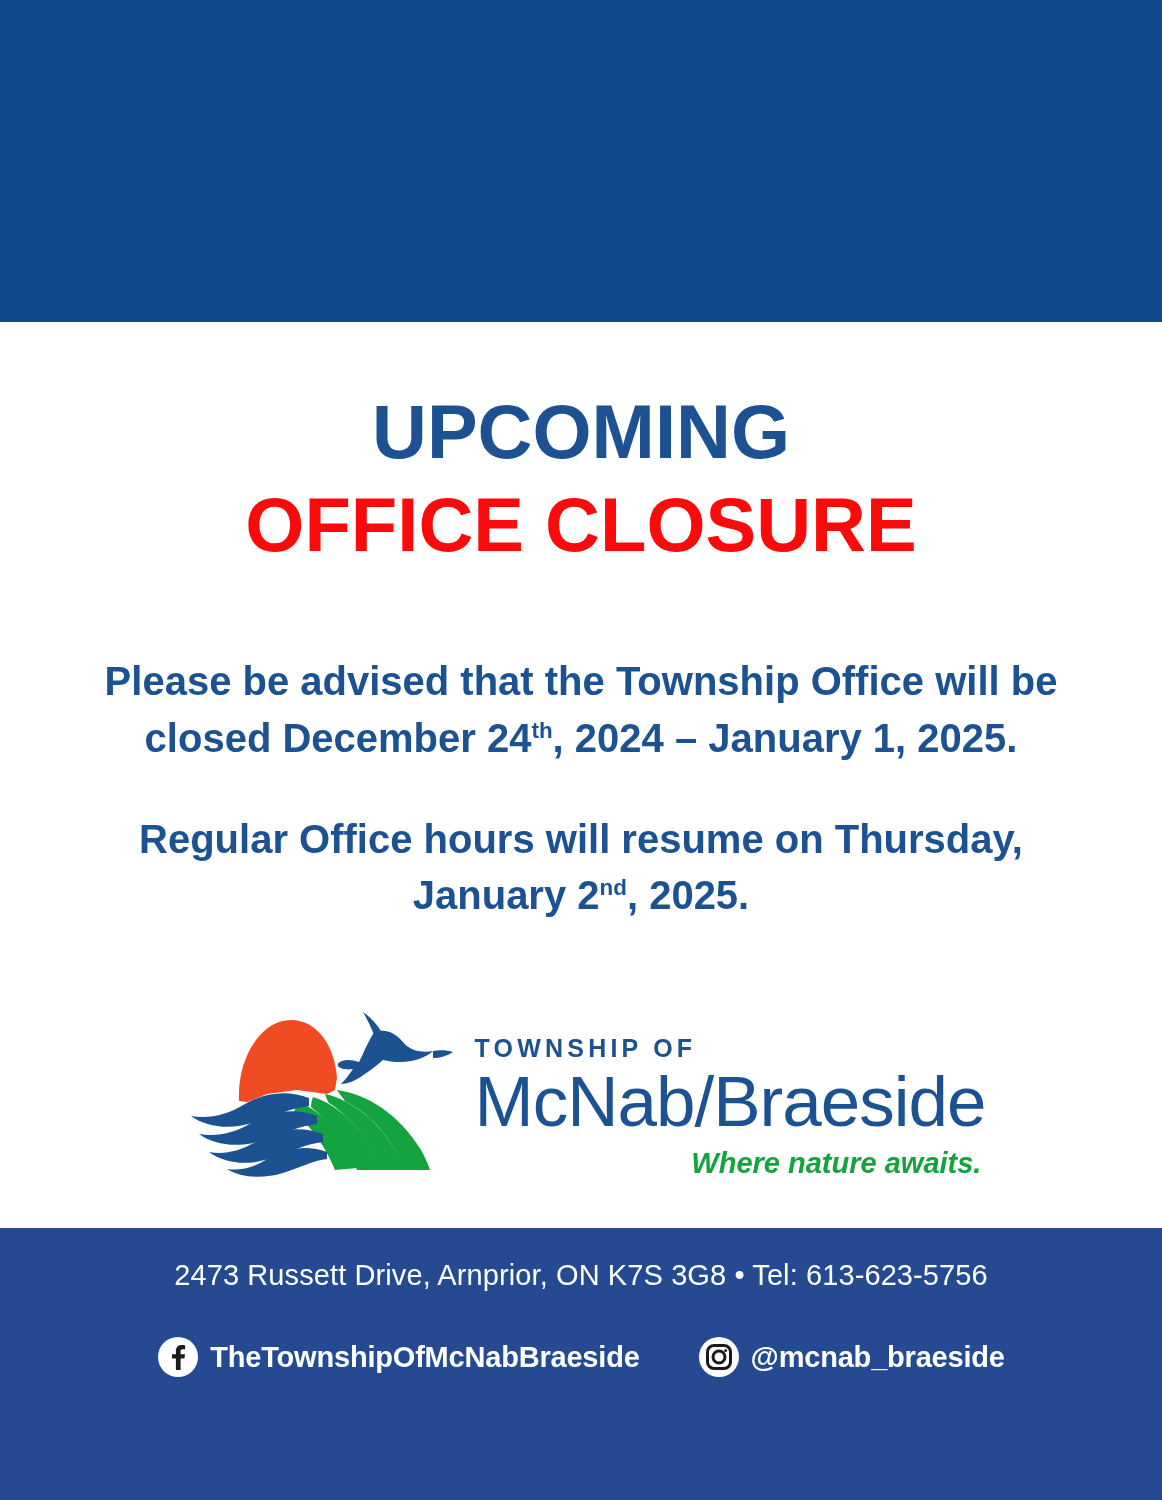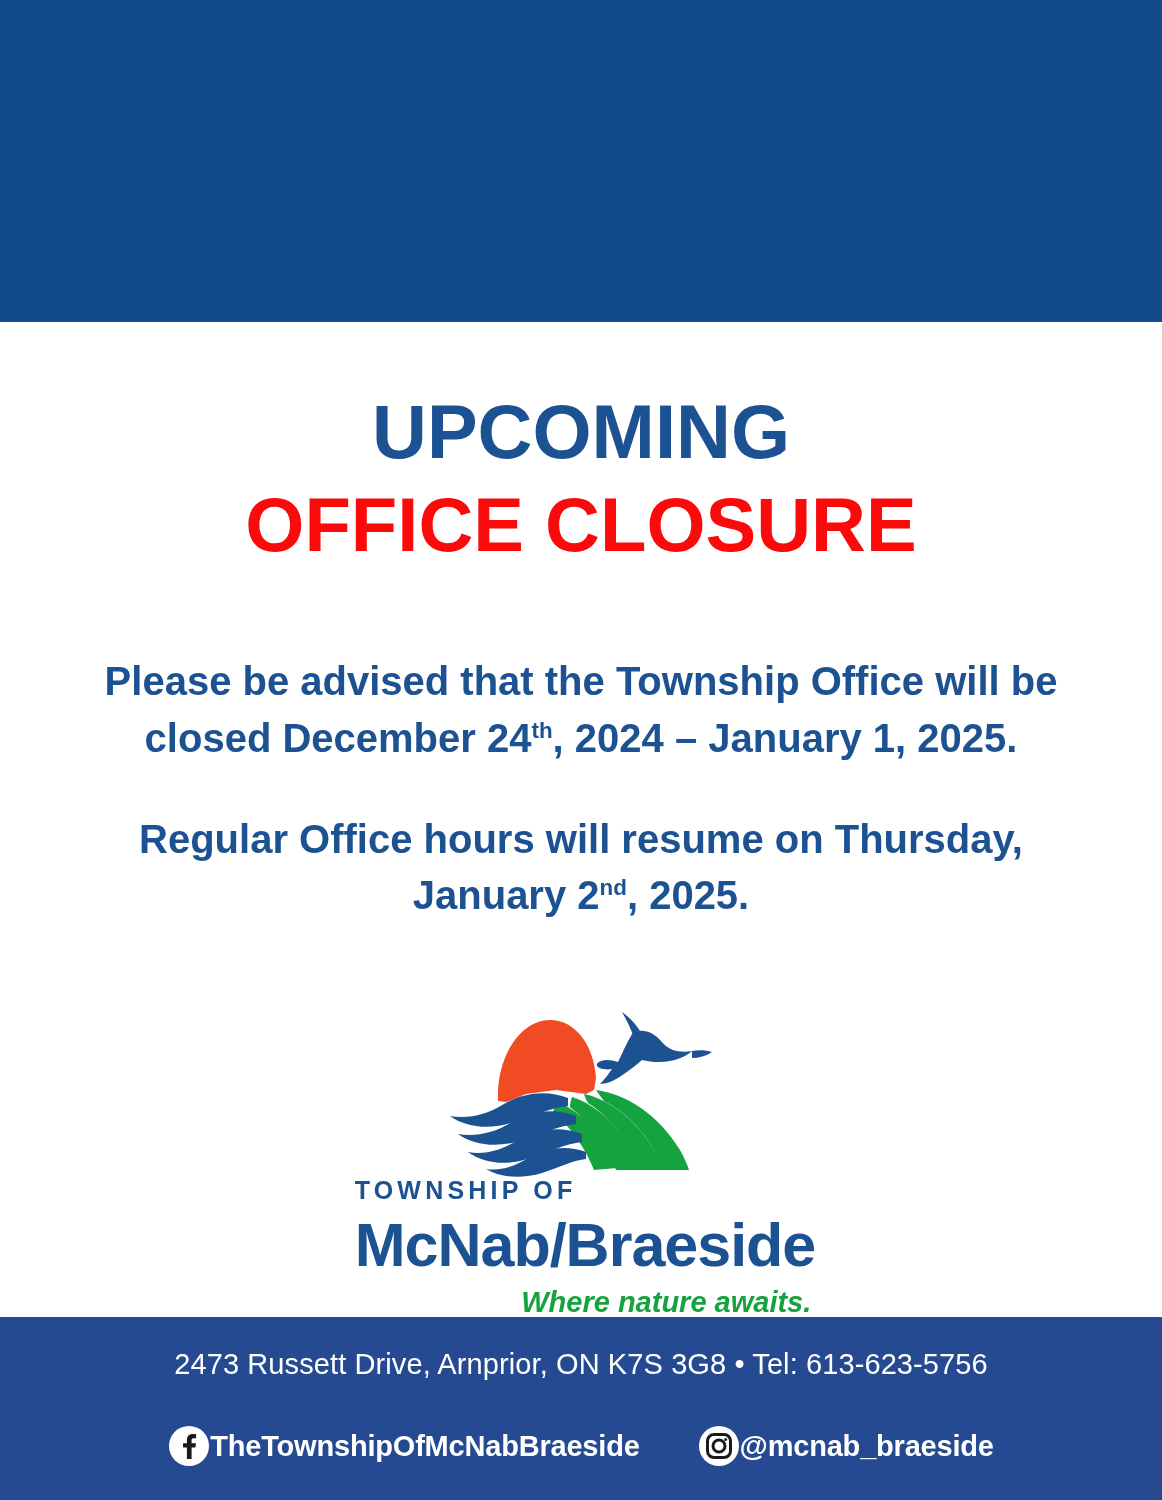--- a/index.html
+++ b/index.html
@@ -87,24 +87,23 @@
   .para sup {
     font-size: 0.56em;
     vertical-align: super;
     line-height: 0;
   }
 
   
   .logo-wrap {
     margin-top: 62px;
     display: flex;
-    align-items: center;
+    align-items: flex-end;
     justify-content: center;
     width: 760px;
-    flex-direction: column;
   }
   .logo-mark {
     flex: 0 0 auto;
     width: 290px;
     height: 180px;
   }
   .logo-text {
     flex: 0 0 auto;
     margin-left: 8px;
     display: flex;
@@ -114,26 +113,26 @@
   .logo-township {
     font-family: "Liberation Sans", sans-serif;
     font-weight: bold;
     font-size: 25px;
     letter-spacing: 4.2px;
     color: #1c5292;
     line-height: 1;
   }
   .logo-name {
     font-family: "Liberation Sans", sans-serif;
-    font-weight: bold;
-    font-size: 61px;
+    font-weight: normal;
+    font-size: 71px;
     letter-spacing: -1px;
     color: #1c5292;
     line-height: 1.08;
-    margin-top: 10px;
+    margin-top: 3px;
   }
   .logo-tagline {
     font-family: "Liberation Sans", sans-serif;
     font-style: italic;
     font-weight: bold;
     font-size: 29px;
     color: #14a33f;
     line-height: 1;
     margin-top: 9px;
     align-self: flex-end;
@@ -172,20 +171,21 @@
   .footer-social {
     margin-top: 40px;
     display: flex;
     align-items: center;
     justify-content: center;
     gap: 58px;
   }
   .social-item {
     display: flex;
     align-items: center;
+    gap: 11px;
   }
   .social-icon {
     width: 42px;
     height: 42px;
     flex: 0 0 auto;
     display: block;
   }
   .social-label {
     font-family: "Liberation Sans", sans-serif;
     font-size: 29px;

